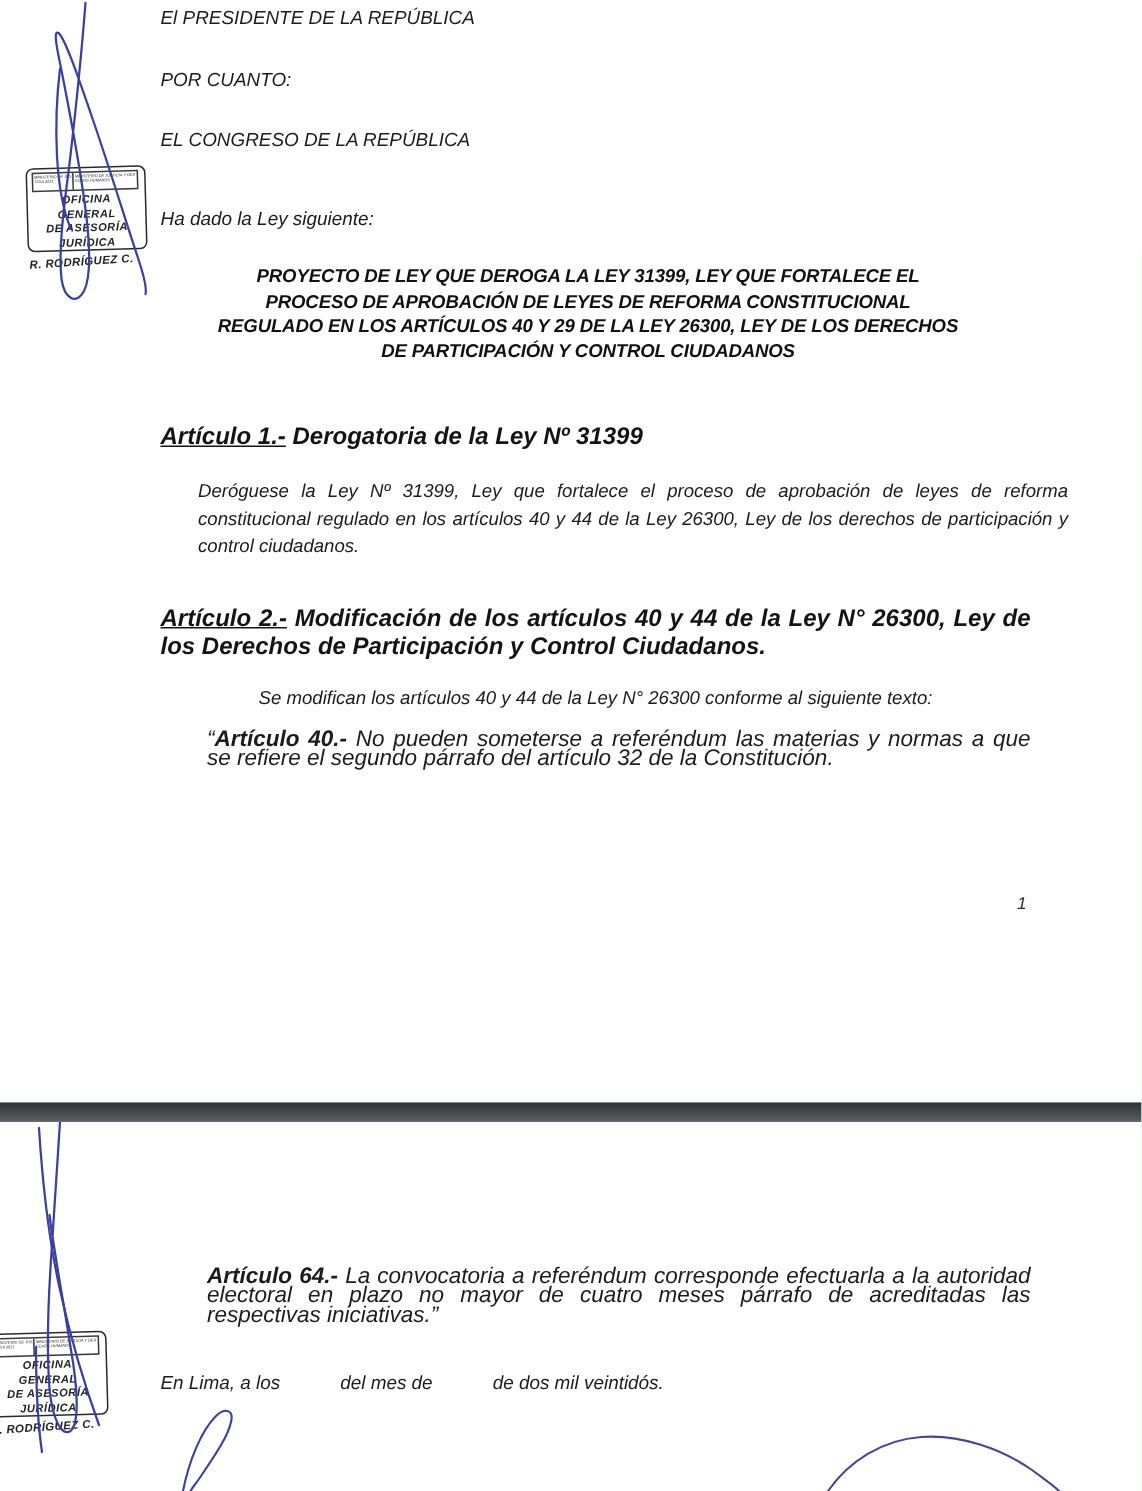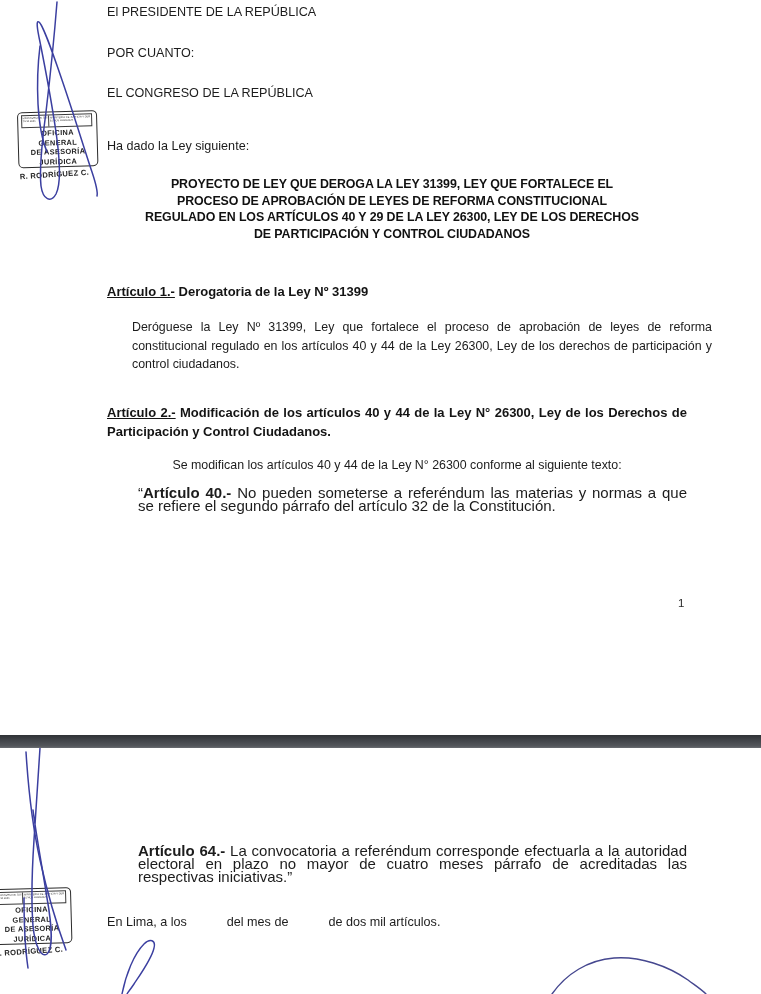--- a/index.html
+++ b/index.html
@@ -8,21 +8,21 @@
     background: #ffffff;
   }
   body {
     width: 761px; height: 994px;
     font-family: "Liberation Sans", sans-serif;
     color: #1a1a1a;
     overflow: hidden;
     position: relative;
   }
 
-  .doc-viewer { position: relative; width: 761px; height: 994px; background: #86efac; }
+  .doc-viewer { position: relative; width: 761px; height: 994px; background: #86efac; font-style: italic; }
 
   
   .page {
     position: absolute;
     left: 0; width: 761px;
     background: #ffffff;
     overflow: hidden;
   }
   .page-one { top: 0; height: 735px; }
   .page-two { top: 748px; height: 246px; }
@@ -65,21 +65,21 @@
     left: 82px; width: 620px;
     text-align: center;
     font-weight: bold;
     font-size: 12.4px;
     line-height: 16.5px;
     letter-spacing: -0.1px;
     color: #111;
   }
 
   .art-head {
-    font-size: 13px;
+    font-size: 16px;
     line-height: 18.5px;
     font-weight: bold;
     color: #141414;
     text-align: justify;
   }
   .art-head .u { text-decoration: underline; }
   .art-head .reg { font-weight: bold; }
 
   .quote-block {
     position: absolute;
@@ -237,21 +237,21 @@
   <div class="page-break-nub"></div>
 
   <div class="page page-two">
 
     <div class="quote-block" style="top:96px;">
       <b>Artículo 64.-</b><span> La convocatoria a referéndum corresponde efectuarla a la autoridad electoral en plazo no mayor de cuatro meses párrafo de acreditadas las respectivas iniciativas.”</span>
     </div>
 
     <div class="body-col" style="top:166px;">
       <div class="line">
-        <span>En Lima, a los</span><span class="gap" style="width:40px;"></span><span>del mes de</span><span class="gap" style="width:40px;"></span><span>de dos mil artículos.</span>
+        <span>En Lima, a los</span><span class="gap" style="width:40px;"></span><span>del mes de</span><span class="gap" style="width:40px;"></span><span>de dos mil veintidós.</span>
       </div>
     </div>
 
     <div class="stamp" style="left:-8px; top:140px; transform: rotate(-1.6deg);">
       <div class="stamp-box"></div>
       <div class="stamp-micro">
         <div class="m-cell">MINISTERIO DE JUSTICIA 2021</div>
         <div class="m-cell">MINISTERIO DE JUSTICIA Y DERECHOS HUMANOS</div>
       </div>
       <div class="stamp-lines">

